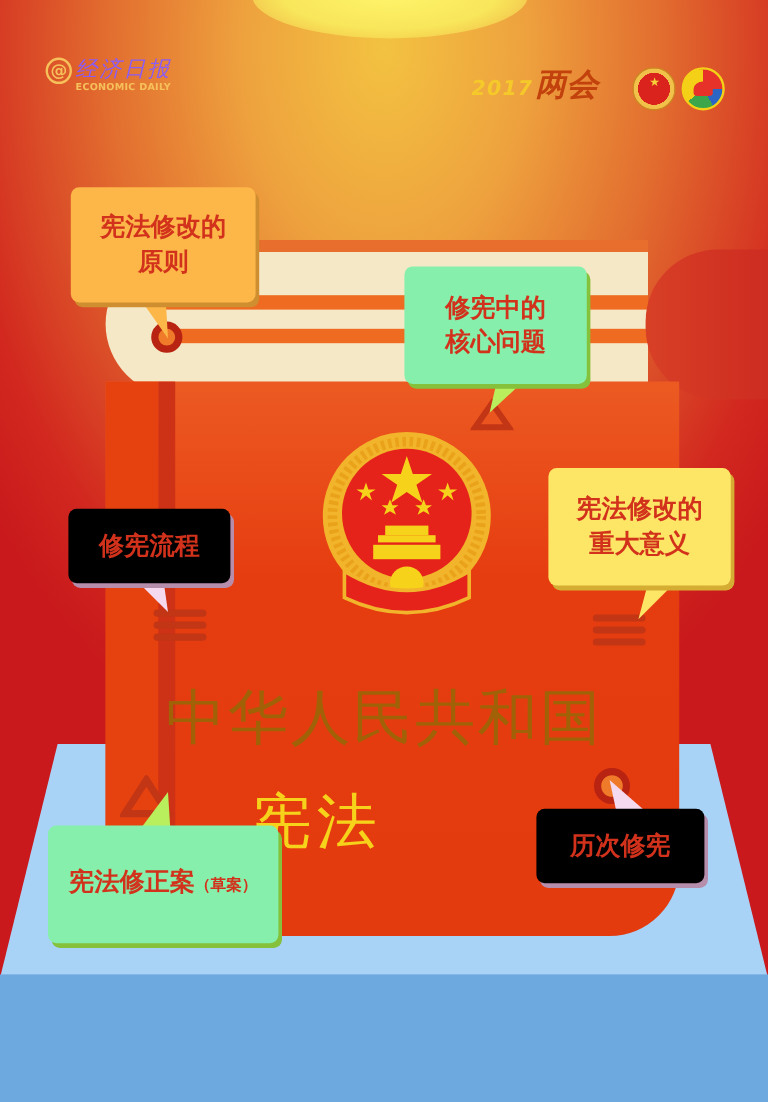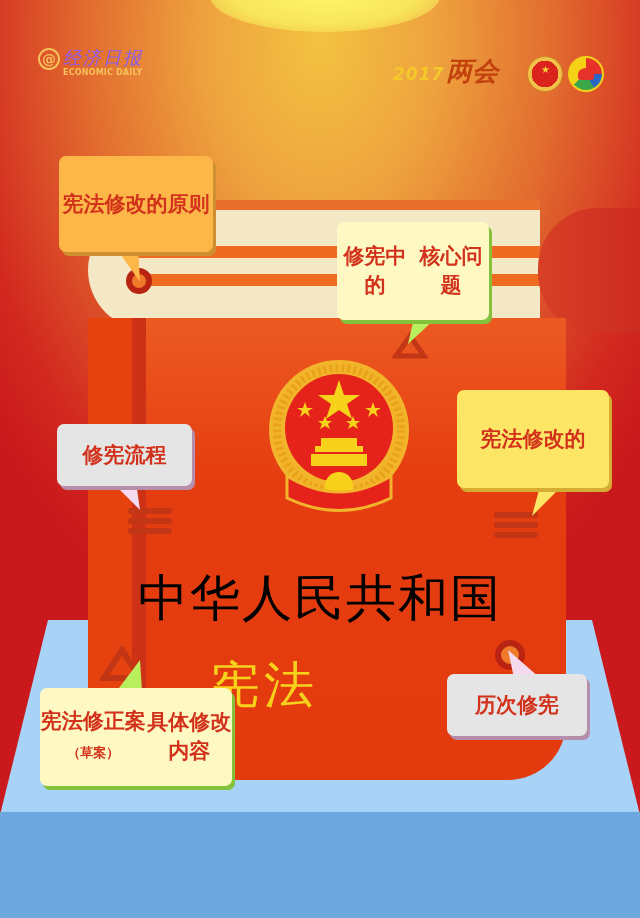--- a/index.html
+++ b/index.html
@@ -28,30 +28,30 @@
   .stage-front{position:absolute;left:0;top:812px;width:640px;height:106px;background:#6da8df;}
   
   .pages{position:absolute;left:88px;top:210px;width:452px;height:120px;background:#f5e8c7;border-radius:60px 0 0 60px;}
   .pages .band{position:absolute;left:40px;height:12px;background:#ef6b21;right:0;}
   .spine-cut{position:absolute;left:538px;top:208px;width:110px;height:125px;border-radius:60px 0 0 60px;
     background:linear-gradient(90deg,#d84026,#cc2a20);}
   .cover-top{position:absolute;left:88px;top:200px;width:452px;height:14px;background:#e76e2d;}
   .cover{position:absolute;left:88px;top:318px;width:478px;height:462px;background:linear-gradient(180deg,#ec5a22 0%,#e63d10 35%,#e33a0e 100%);border-radius:0 0 58px 0;}
   .cover-left-shadow{position:absolute;left:88px;top:318px;width:44px;height:462px;background:#e6420f;}
   .strap{position:absolute;left:132px;top:318px;width:14px;height:420px;background:#cd3116;}
-  .title1{position:absolute;left:0;width:640px;top:565px;text-align:center;color:#000000;font-family:"DejaVu Serif",serif;font-size:50px;letter-spacing:2px;}
+  .title1{position:absolute;left:0;width:640px;top:565px;text-align:center;color:#a16207;font-family:"DejaVu Serif",serif;font-size:50px;letter-spacing:2px;}
   .title2{position:absolute;left:0;width:528px;top:652px;text-align:center;color:#f7d21b;font-family:"DejaVu Serif",serif;font-size:50px;letter-spacing:4px;}
   
   .nat{position:absolute;left:267px;top:358px;width:144px;height:158px;}
   
   .bubble{position:absolute;border-radius:7px;text-align:center;font-weight:bold;color:#d2321c;
-    font-size:21px;line-height:29px;display:flex;align-items:center;justify-content:center;}
+    font-size:21px;line-height:29px;display:flex;align-items:center;justify-content:center;flex-direction:column;}
   .b-orange{background:#fdb648;box-shadow:3px 4px 0 #cf8e2f;}
-  .b-green{background:#fef9c3;box-shadow:3px 4px 0 #85c13a;}
-  .b-pink{background:#e5e5e5;box-shadow:3px 4px 0 #b68dab;color:#d2321c;}
+  .b-green{background:#86efac;box-shadow:3px 4px 0 #85c13a;}
+  .b-pink{background:#000000;box-shadow:3px 4px 0 #b68dab;color:#d2321c;}
   .b-yellow{background:#fde565;box-shadow:3px 4px 0 #d5ad33;}
   .small{font-size:13px;}
   .marker-ring{position:absolute;width:26px;height:26px;border-radius:50%;border:6px solid #b92312;background:#ef7a2a;}
   .marker-lines{position:absolute;width:44px;}
   .marker-lines span{display:block;height:6px;border-radius:3px;background:#c23515;margin-bottom:4px;}
 </style>
 </head>
 <body>
 
 <div class="glow"></div>
@@ -149,20 +149,20 @@
 </div>
 <div class="bubble b-green" style="left:337px;top:222px;width:152px;height:98px;">
   <span>修宪中的</span>
   <span>核心问题</span>
 </div>
 <div class="bubble b-pink" style="left:57px;top:424px;width:135px;height:62px;">
   <span>修宪流程</span>
 </div>
 <div class="bubble b-yellow" style="left:457px;top:390px;width:152px;height:98px;">
   <span>宪法修改的</span>
+  <span>重大意义</span>
 </div>
 <div class="bubble b-green" style="left:40px;top:688px;width:192px;height:98px;">
   <span><span>宪法修正案</span><span class="small">（草案）</span></span>
-  <span>具体修改内容</span>
 </div>
 <div class="bubble b-pink" style="left:447px;top:674px;width:140px;height:62px;text-align:right;">
   <span>历次修宪</span>
 </div>
 
 </body></html>

